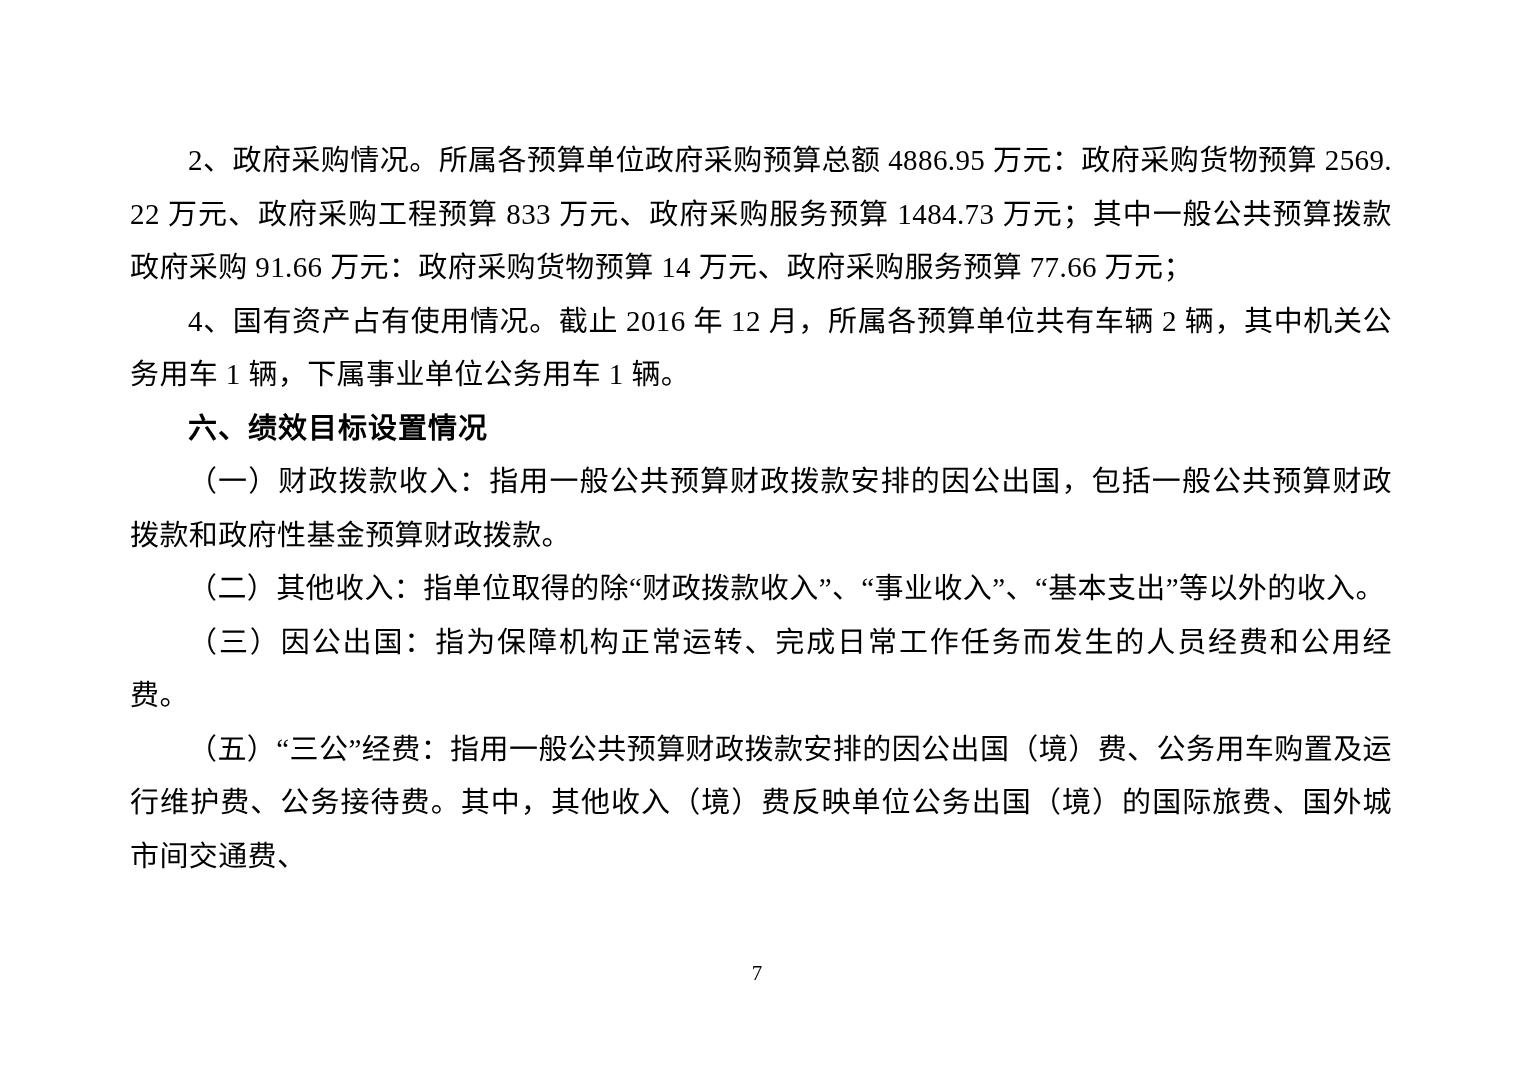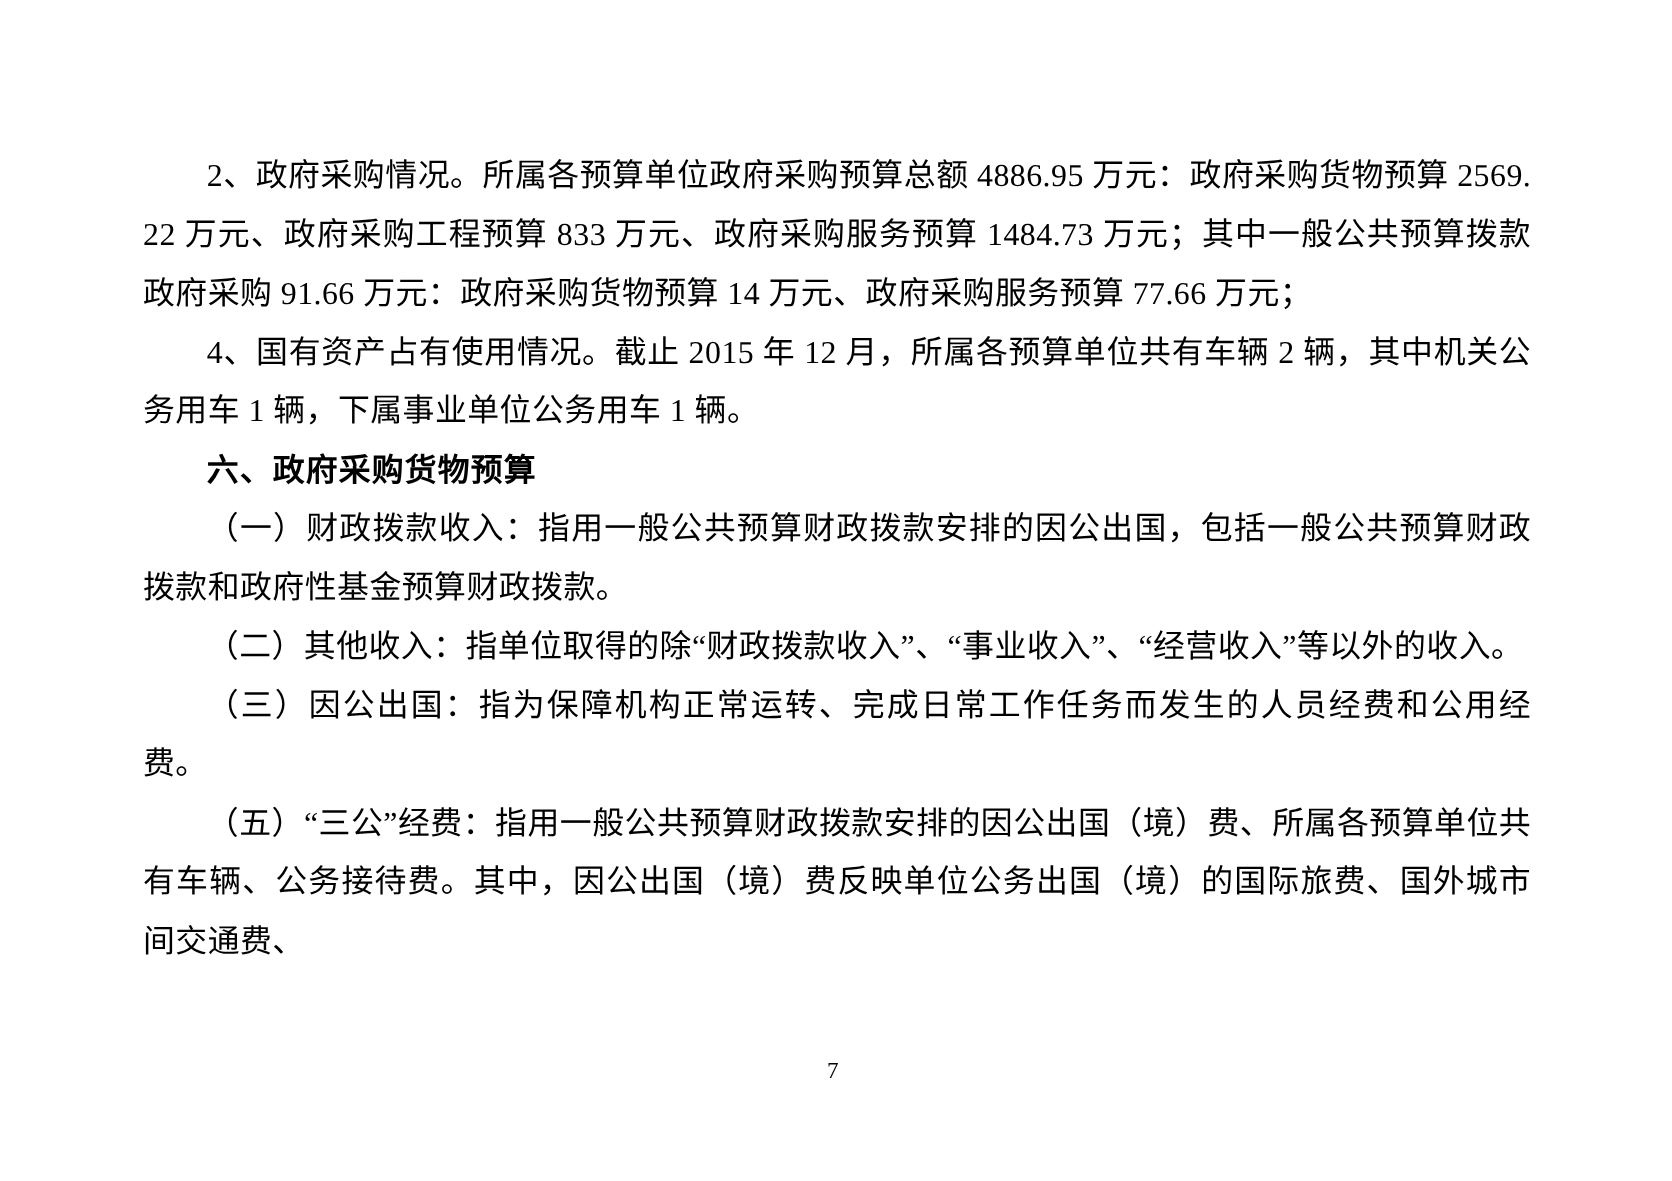--- a/index.html
+++ b/index.html
@@ -48,21 +48,21 @@
     line-height: 30px;
     font-family: "Liberation Serif", "DejaVu Serif", serif;
   }
 </style>
 </head>
 <body>
 
 <div class="page">
   <div class="content">
     <p class="para">2、政府采购情况。所属各预算单位政府采购预算总额 4886.95 万元：政府采购货物预算 2569.22 万元、政府采购工程预算 833 万元、政府采购服务预算 1484.73 万元；其中一般公共预算拨款政府采购 91.66 万元：政府采购货物预算 14 万元、政府采购服务预算 77.66 万元；</p>
-    <p class="para">4、国有资产占有使用情况。截止 2015 年 12 月，所属各预算单位共有车辆 2 辆，其中机关公务用车 1 辆，下属事业单位公务用车 1 辆。</p>
-    <p class="para heading">六、政府采购货物预算</p>
+    <p class="para">4、国有资产占有使用情况。截止 2016 年 12 月，所属各预算单位共有车辆 2 辆，其中机关公务用车 1 辆，下属事业单位公务用车 1 辆。</p>
+    <p class="para heading">六、绩效目标设置情况</p>
     <p class="para">（一）财政拨款收入：指用一般公共预算财政拨款安排的因公出国，包括一般公共预算财政拨款和政府性基金预算财政拨款。</p>
-    <p class="para">（二）其他收入：指单位取得的除“财政拨款收入”、“事业收入”、“经营收入”等以外的收入。</p>
+    <p class="para">（二）其他收入：指单位取得的除“财政拨款收入”、“事业收入”、“基本支出”等以外的收入。</p>
     <p class="para">（三）因公出国：指为保障机构正常运转、完成日常工作任务而发生的人员经费和公用经费。</p>
-    <p class="para">（五）“三公”经费：指用一般公共预算财政拨款安排的因公出国（境）费、所属各预算单位共有车辆、公务接待费。其中，因公出国（境）费反映单位公务出国（境）的国际旅费、国外城市间交通费、</p>
+    <p class="para">（五）“三公”经费：指用一般公共预算财政拨款安排的因公出国（境）费、公务用车购置及运行维护费、公务接待费。其中，其他收入（境）费反映单位公务出国（境）的国际旅费、国外城市间交通费、</p>
   </div>
   <div class="page-number">7</div>
 </div>
 
 </body></html>

